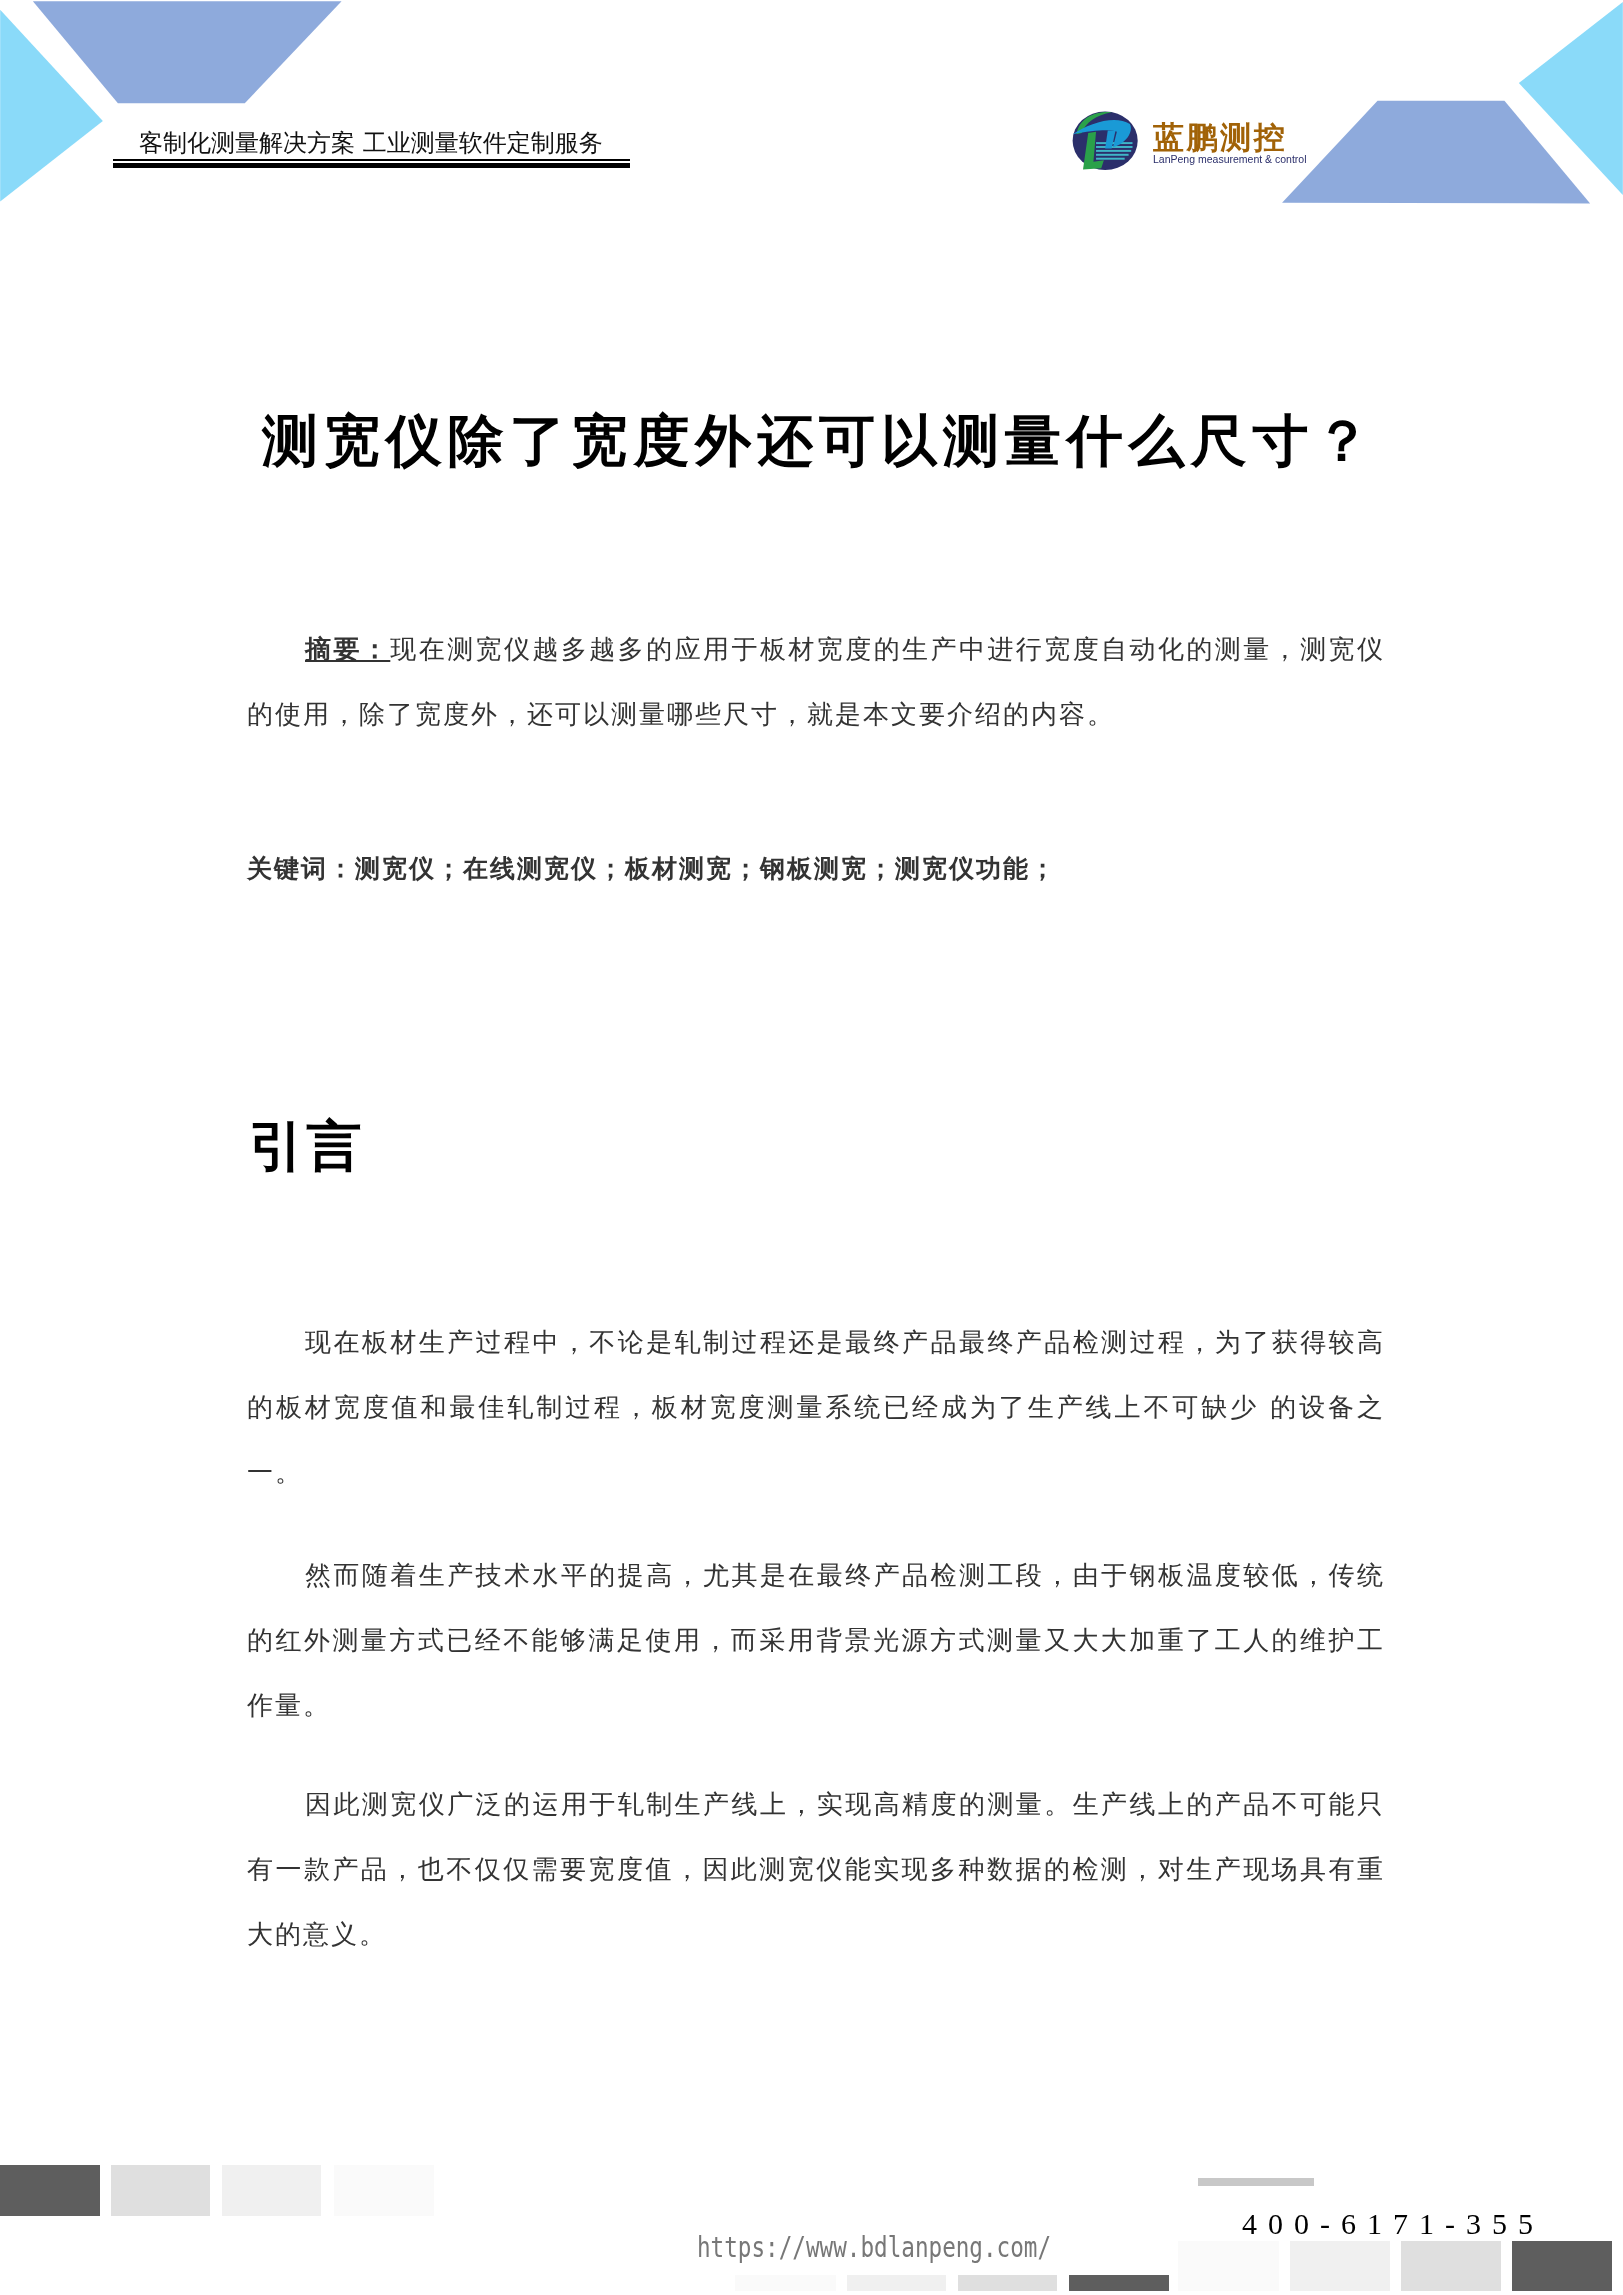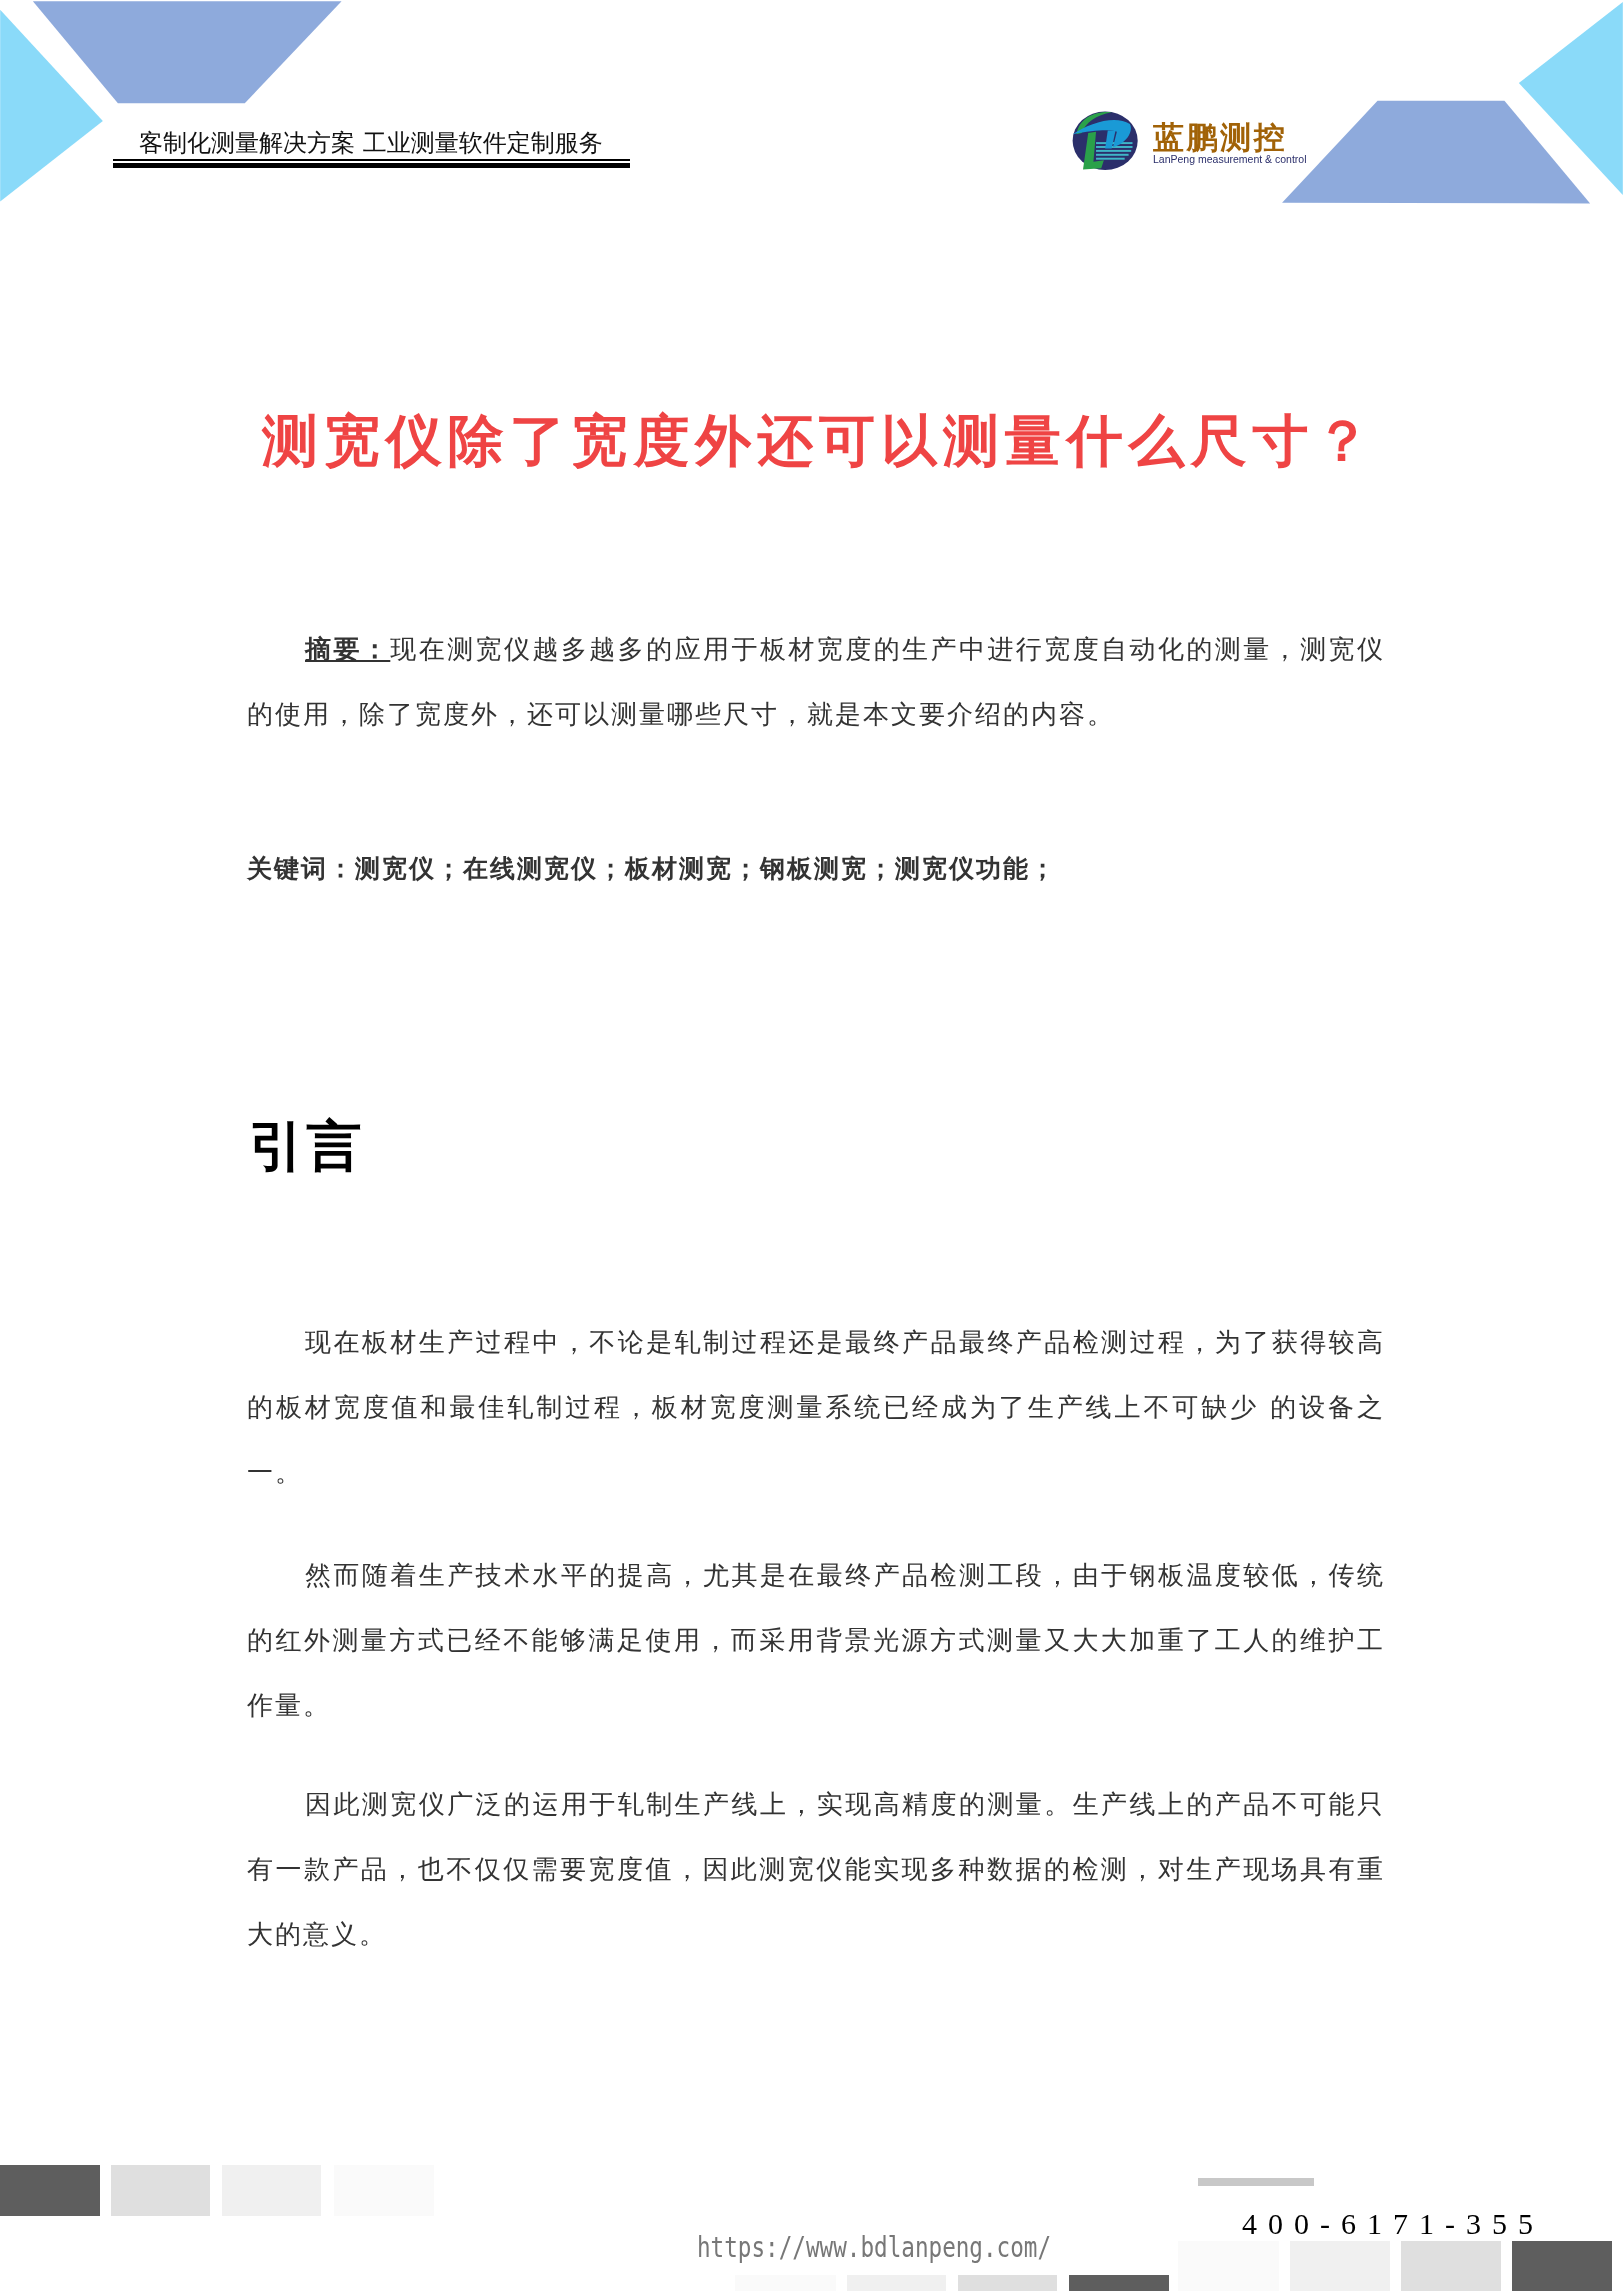--- a/index.html
+++ b/index.html
@@ -13,21 +13,21 @@
   .rule-thin { left: 113px; top: 159px; width: 517px; height: 2px; background: #000; }
   .rule-thick { left: 113px; top: 163px; width: 517px; height: 4.6px; background: #000; }
 
   .logo { left: 1070px; top: 107px; width: 242px; height: 65px; }
   .logo-mark { position: absolute; left: 0; top: 1.3px; width: 69px; height: 63px; }
   .logo-cn { position: absolute; left: 83px; top: 13px; font-family: "DejaVu Sans", "Liberation Sans", sans-serif;
     font-weight: bold; font-size: 31px; line-height: 34px; color: #a16207; letter-spacing: 2.6px; white-space: nowrap; }
   .logo-en { position: absolute; left: 83px; top: 47px; font-family: "Liberation Sans", "DejaVu Sans", sans-serif;
     font-size: 10.5px; line-height: 11.8px; color: #2b2f6b; white-space: nowrap; }
 
-  .title { left: 262px; top: 404px; font-size: 56px; line-height: 72px; color: #ef4444; font-weight: bold;
+  .title { left: 262px; top: 404px; font-size: 56px; line-height: 72px; color: #000000; font-weight: bold;
     white-space: nowrap; letter-spacing: 5.9px; }
 
   .para { left: 247px; width: 1138px; font-size: 26px; line-height: 65px; color: #333;
     letter-spacing: 2px; text-align: justify; }
   .indent { text-indent: 58px; }
   .abstract { top: 617px; }
   .abstract .lead { font-weight: bold; text-decoration: underline; }
   .keywords { top: 836px; font-weight: bold; font-family: Liberation Serif, serif;
     font-size: 25px; letter-spacing: 2px; white-space: nowrap; line-height: 65px; }
   .section-heading { left: 249px; top: 1106px; font-size: 55px; line-height: 79px; color: #000; font-weight: bold;

